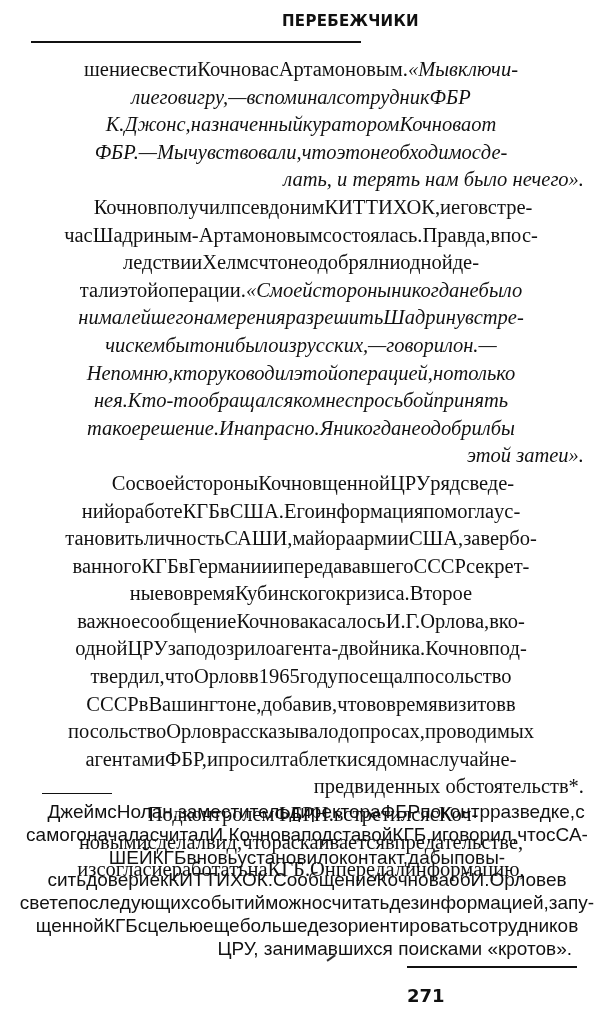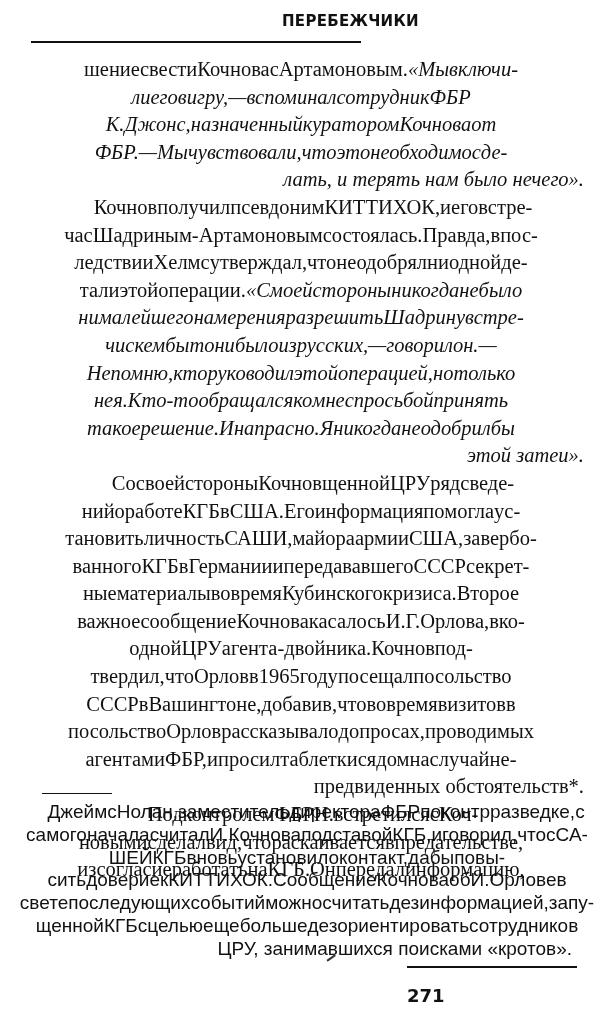--- a/index.html
+++ b/index.html
@@ -100,21 +100,20 @@
         <span>ча</span>
         <span>с</span>
         <span>Шадриным-Артамоновым</span>
         <span>состоялась.</span>
         <span>Правда,</span>
         <span>впос-</span>
       </div>
       <div class="line">
         <span>ледствии</span>
         <span>Хелмс</span>
-        <span>утверждал,</span>
         <span>что</span>
         <span>не</span>
         <span>одобрял</span>
         <span>ни</span>
         <span>одной</span>
         <span>де-</span>
       </div>
       <div class="line">
         <span>тали</span>
         <span>этой</span>
@@ -221,40 +220,40 @@
         <span>КГБ</span>
         <span>в</span>
         <span>Германии</span>
         <span>и</span>
         <span>передававшего</span>
         <span>СССР</span>
         <span>секрет-</span>
       </div>
       <div class="line">
         <span>ные</span>
-        <span>материалы</span>
         <span>во</span>
         <span>время</span>
         <span>Кубинского</span>
         <span>кризиса.</span>
         <span>Второе</span>
       </div>
       <div class="line">
         <span>важное</span>
         <span>сообщение</span>
         <span>Кочнова</span>
         <span>касалось</span>
         <span>И.Г.</span>
         <span>Орлова,</span>
         <span>в</span>
         <span>ко-</span>
       </div>
       <div class="line">
         <span>одной</span>
         <span>ЦРУ</span>
+        <span>заподозрило</span>
         <span>агента-двойника.</span>
         <span>Кочнов</span>
         <span>под-</span>
       </div>
       <div class="line">
         <span>твердил,</span>
         <span>что</span>
         <span>Орлов</span>
         <span>в</span>
         <span>1965</span>

